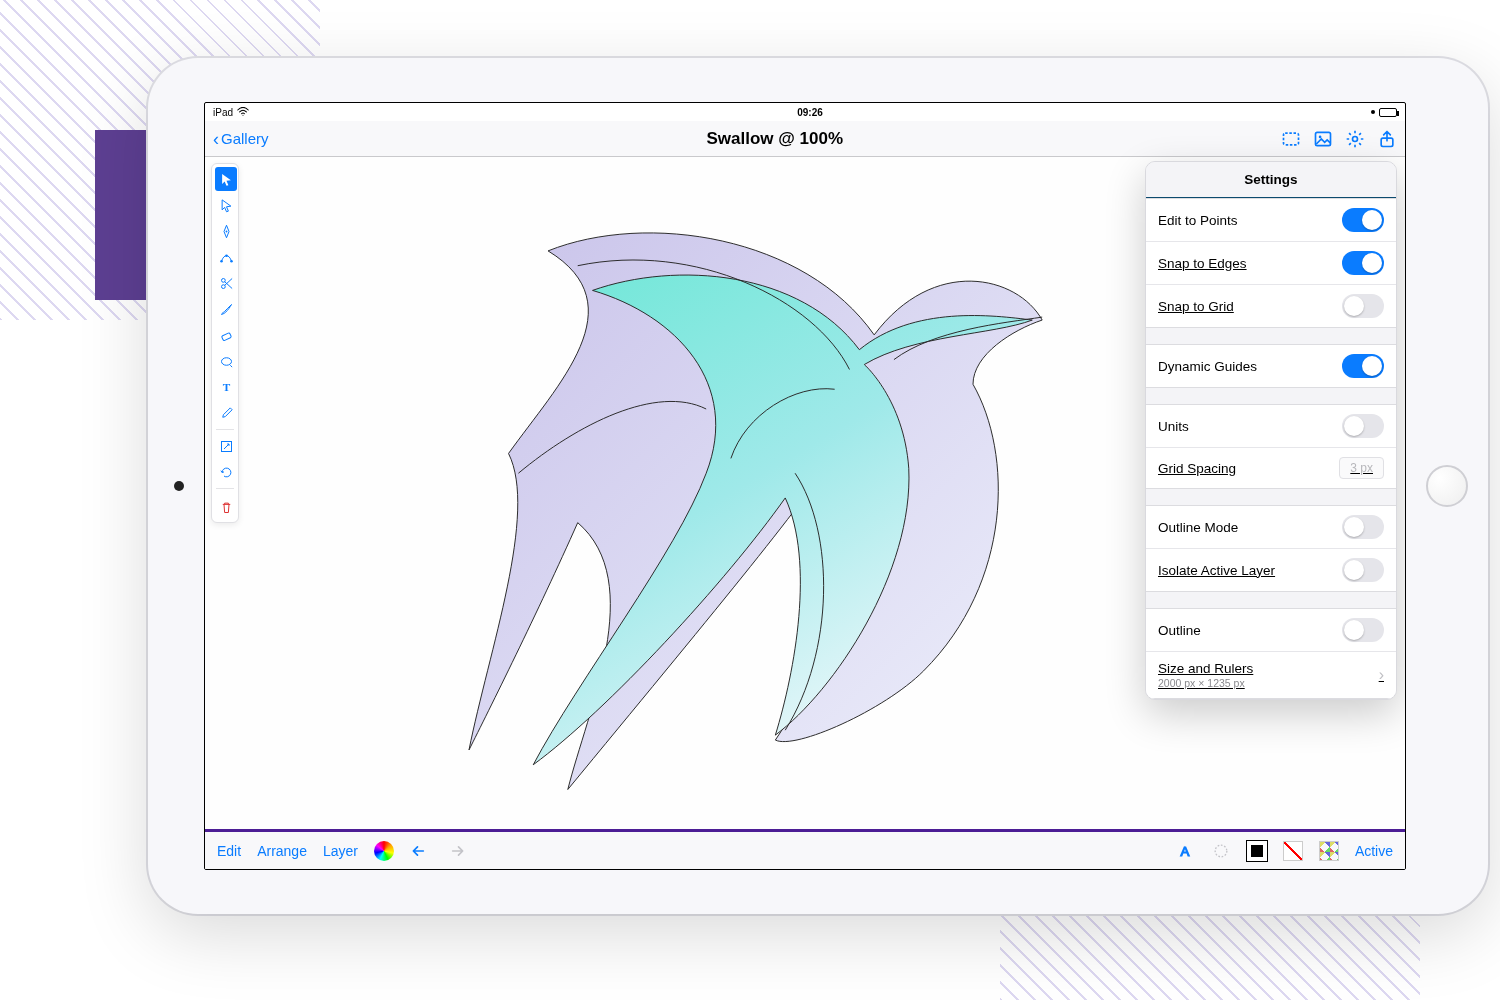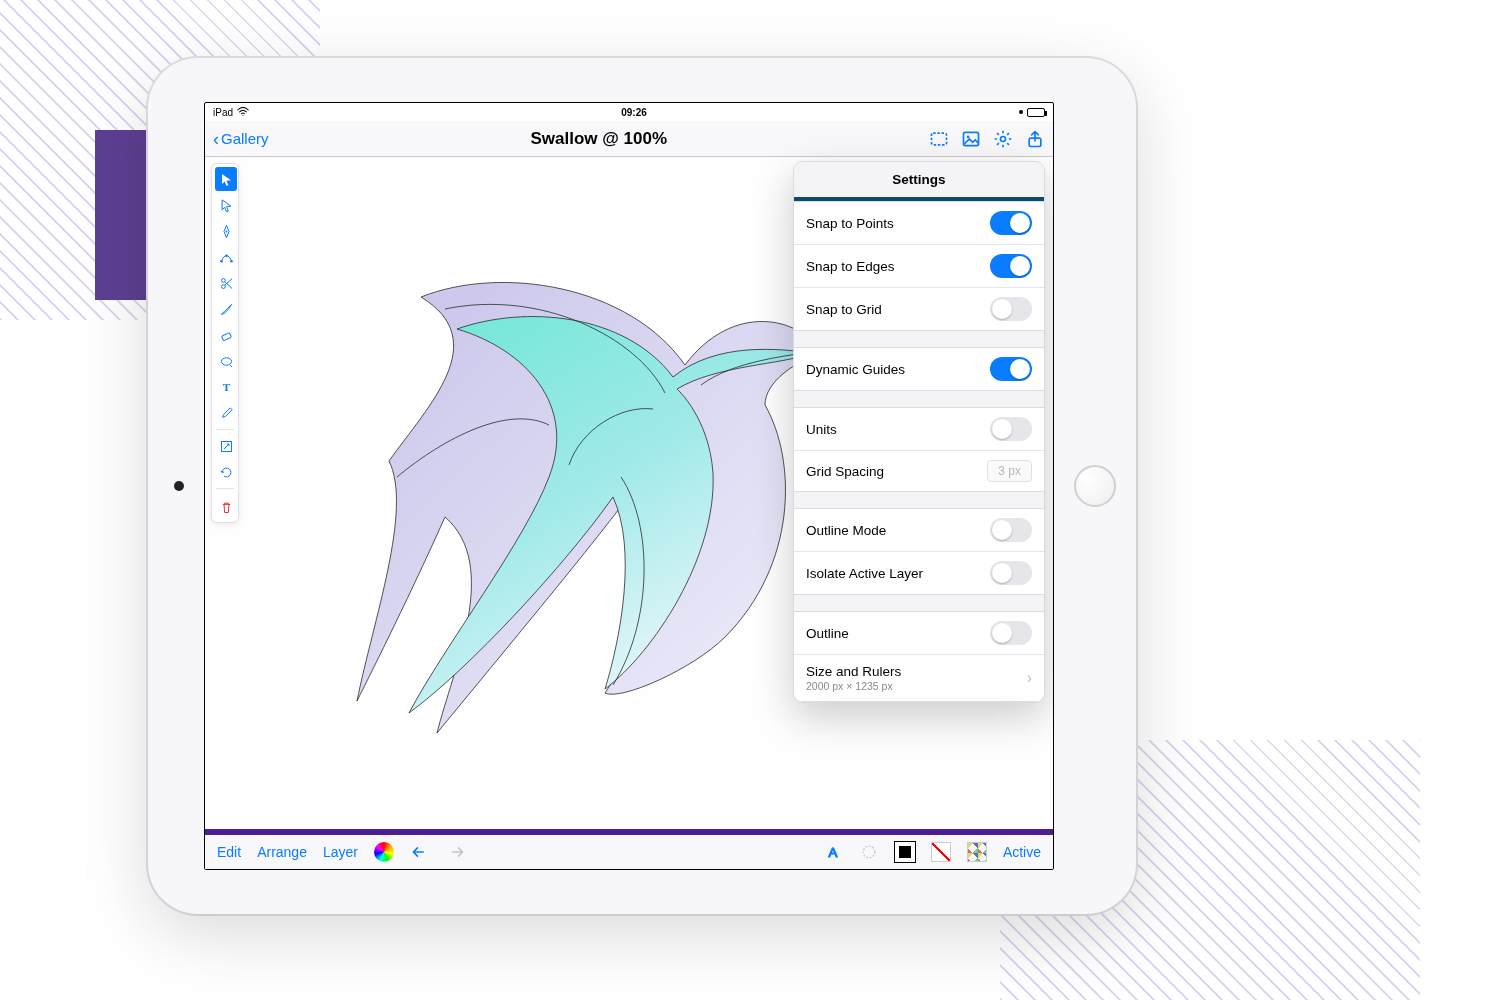--- a/index.html
+++ b/index.html
@@ -21,21 +21,21 @@
   .purple-block {
     position: absolute;
     top: 130px; left: 95px;
     width: 60px; height: 170px;
     background: #5d3f92;
   }
 
   .ipad {
     position: absolute;
     top: 58px; left: 148px;
-    width: 988px; height: 856px;
+    width: 1340px; height: 856px;
     background: #f7f7fa;
     border-radius: 50px;
     box-shadow: 0 20px 70px rgba(0,0,0,0.15), 0 0 0 2px #e2e2e8;
     display: flex;
     align-items: center;
     justify-content: center;
   }
   .home-btn {
     position: absolute;
     right: 20px; top: 50%;
@@ -133,40 +133,40 @@
     position:absolute;
     right:8px; top:4px;
     width:252px;
     background:#f4f4f7;
     border:1px solid #d9d9de;
     border-radius:10px;
     box-shadow:0 14px 40px rgba(0,0,0,0.2);
     overflow:hidden;
     font-size:13.5px;
   }
-  .pop-title { text-align:center; font-weight:700; padding:10px 0; background:#f4f4f7; border-bottom:4px solid #0c4a6e;}
+  .pop-title { text-align:center; font-weight:700; padding:10px 0; background:#f4f4f7; border-bottom:1px solid #0c4a6e;}
   .group { background:#fff; border-top:1px solid #dcdce0; border-bottom:1px solid #dcdce0; margin-bottom:16px;}
   .group:first-of-type{margin-top:10px;}
   .row { display:flex; align-items:center; justify-content:space-between; padding:9px 12px; min-height:40px;}
-  .row + .row { border-top:1px solid #e6e6ea; }
+  .row + .row { border-top:1px solid #e6e6ea;text-decoration:underline; }
   .row .lbl { color:#000; }
   .row .sub { font-size:10.5px; color:#8a8a8e; display:block; margin-top:1px;}
   .toggle {
     width:42px; height:24px; border-radius:12px; background:#e5e5ea; position:relative; transition:background .15s;
   }
   .toggle::after{content:"";position:absolute;width:20px;height:20px;background:#fff;border-radius:50%;top:2px;left:2px;box-shadow:0 1px 2px rgba(0,0,0,0.25);}
   .toggle.on { background:#0a7cff; }
   .toggle.on::after{ left:20px; }
   .val-box { color:#b8b8bc; font-size:12px; border:1px solid #e0e0e4; border-radius:4px; padding:3px 10px; background:#fafafb;}
   .chev-r { color:#c0c0c4; font-size:16px;}
 
   
   .bottom-bar {
     height:40px;
-    border-top:6px solid #4c1d95;
+    border-top:3px solid #4c1d95;
     background:#f8f8fa;
     display:flex; align-items:center;
     padding:0 12px;
     gap:16px;
     font-size:14px;
   }
   .bb-link { color:#0a7cff; }
   .color-wheel{
     width:20px;height:20px;border-radius:50%;
     background:conic-gradient(red,orange,yellow,lime,cyan,blue,magenta,red);
@@ -375,21 +375,21 @@
               <path d="M6 7 h12 M9 7 V5 h6 v2 M8 7 l1 13 h6 l1 -13" fill="none" stroke="currentColor" stroke-width="1.6"></path>
             </svg>
         </div>
       </div>
 
       <div class="popover">
         <div class="pop-title">Settings</div>
 
         <div class="group">
           <div class="row">
-            <span class="lbl">Snap to Points</span>
+            <span class="lbl">Edit to Points</span>
             <span class="toggle on"></span>
           </div>
           <div class="row">
             <span class="lbl">Snap to Edges</span>
             <span class="toggle on"></span>
           </div>
           <div class="row">
             <span class="lbl">Snap to Grid</span>
             <span class="toggle"></span>
           </div>

